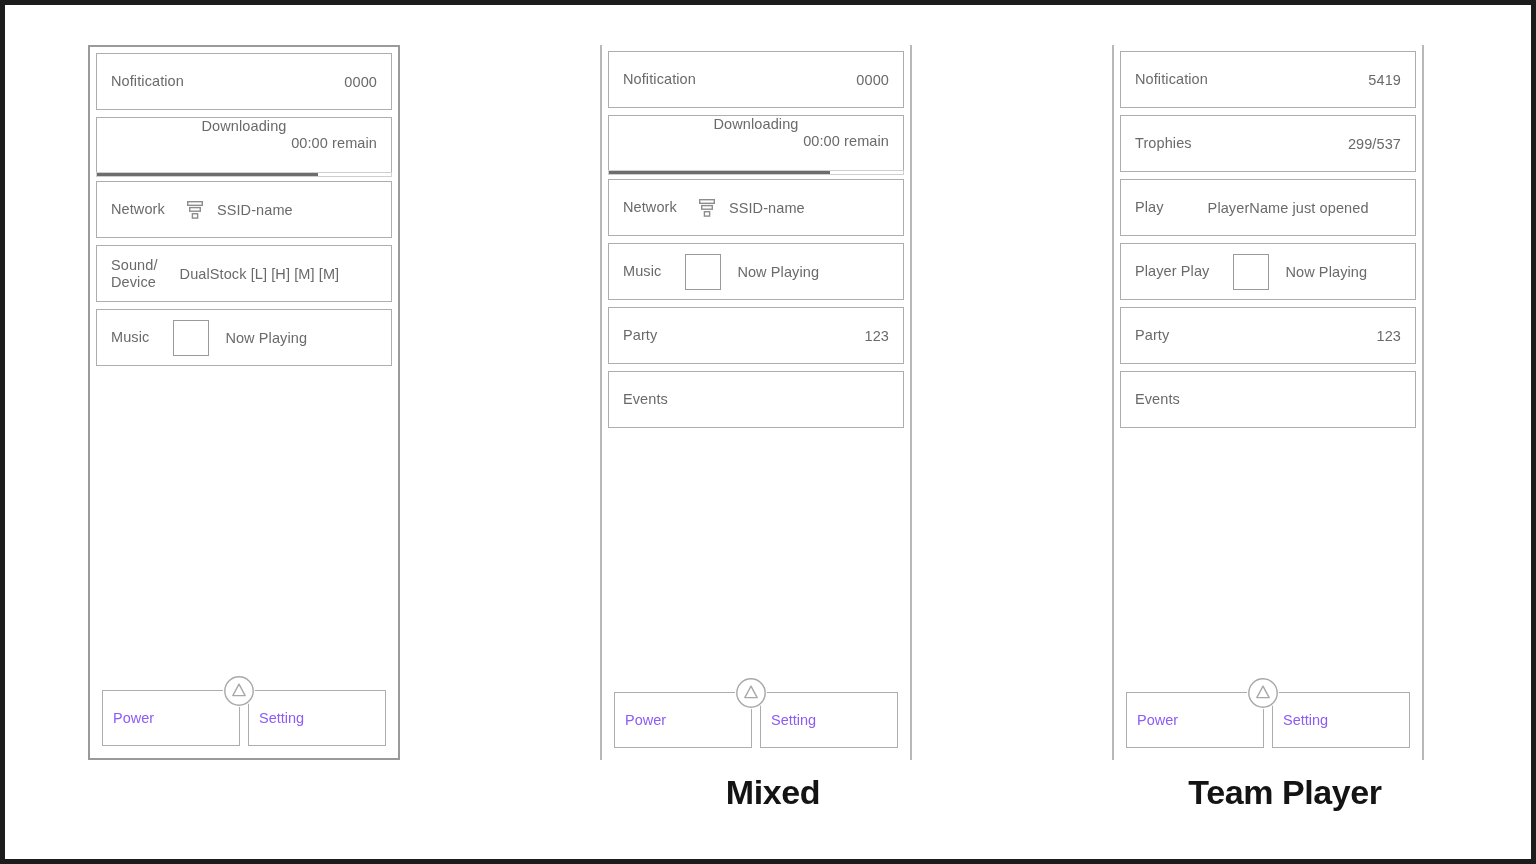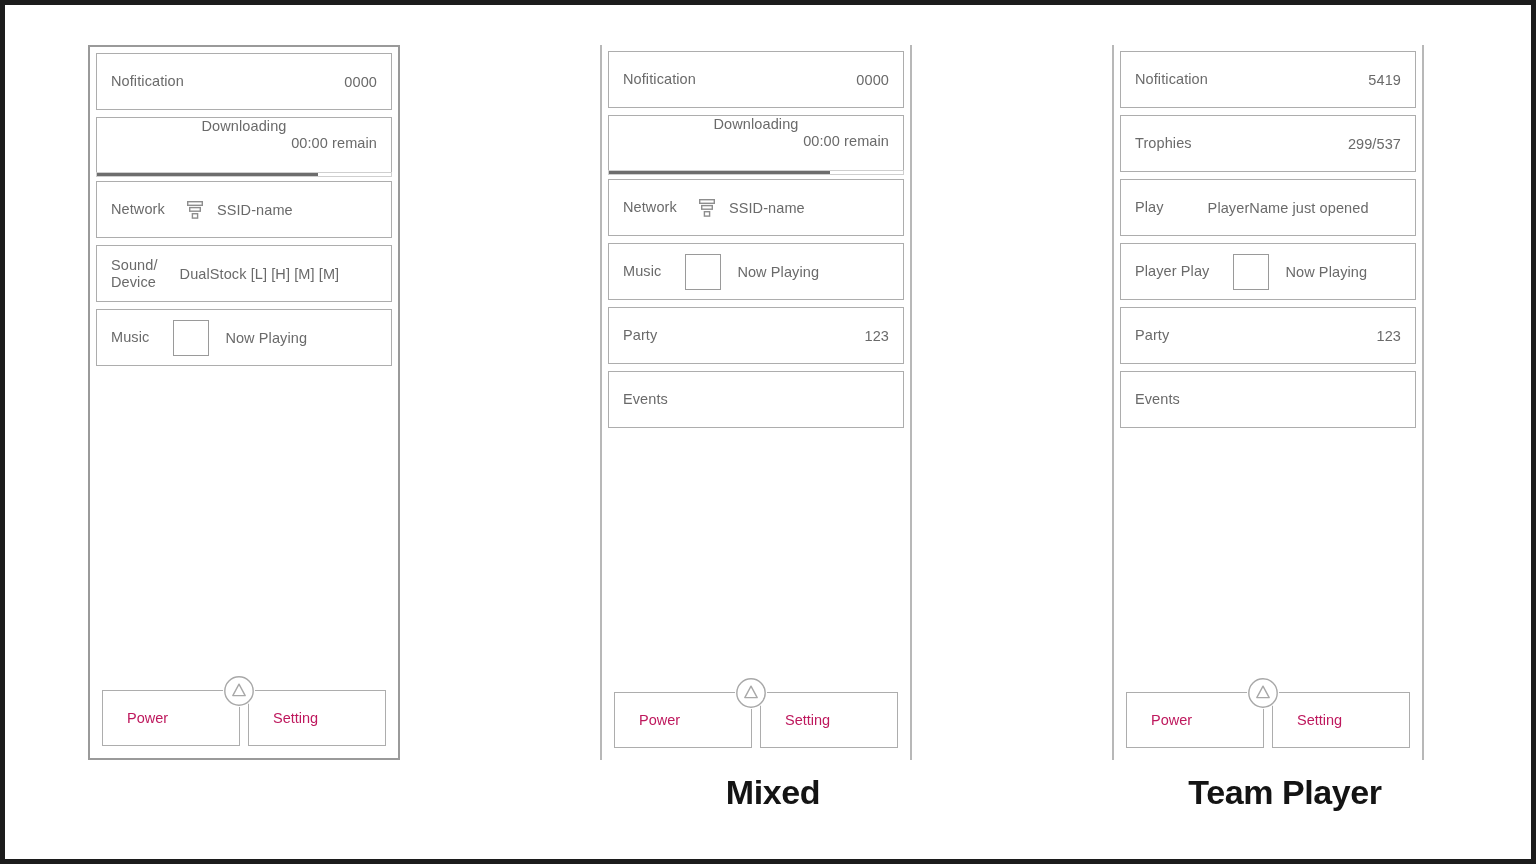--- a/index.html
+++ b/index.html
@@ -148,23 +148,23 @@
     display: flex;
     gap: 8px;
   }
   .footer .btn {
     position: relative;
     flex: 1 1 50%;
     border: 1px solid #adadad;
     background: #ffffff;
     display: flex;
     align-items: center;
-    padding: 0 24px;
+    padding: 0 10px;
     font-size: 14.5px;
-    color: #be185d;
+    color: #8b5cf6;
   }
   .badge-icon {
     position: absolute;
     right: -16px;
     top: -16px;
     width: 32px;
     height: 32px;
     z-index: 5;
     background: #ffffff;
     border-radius: 50%;

